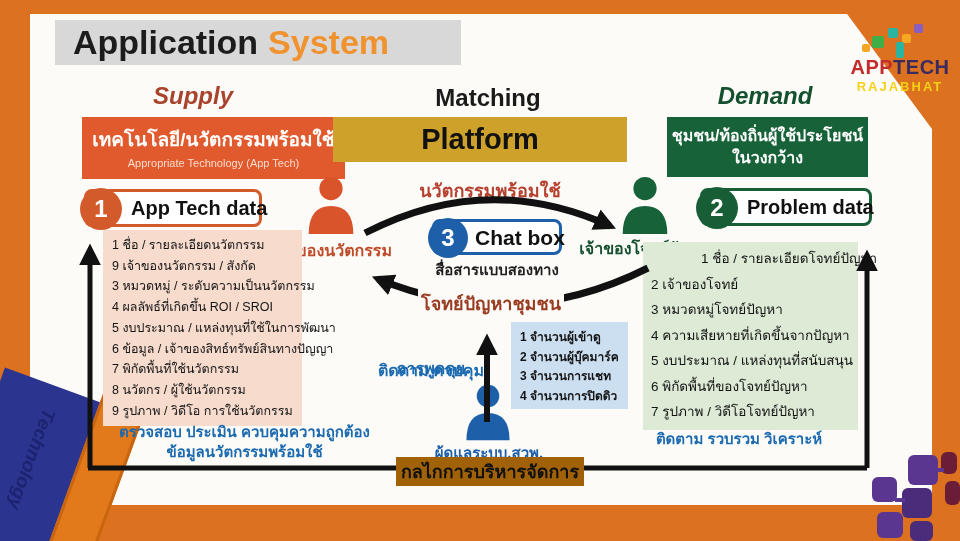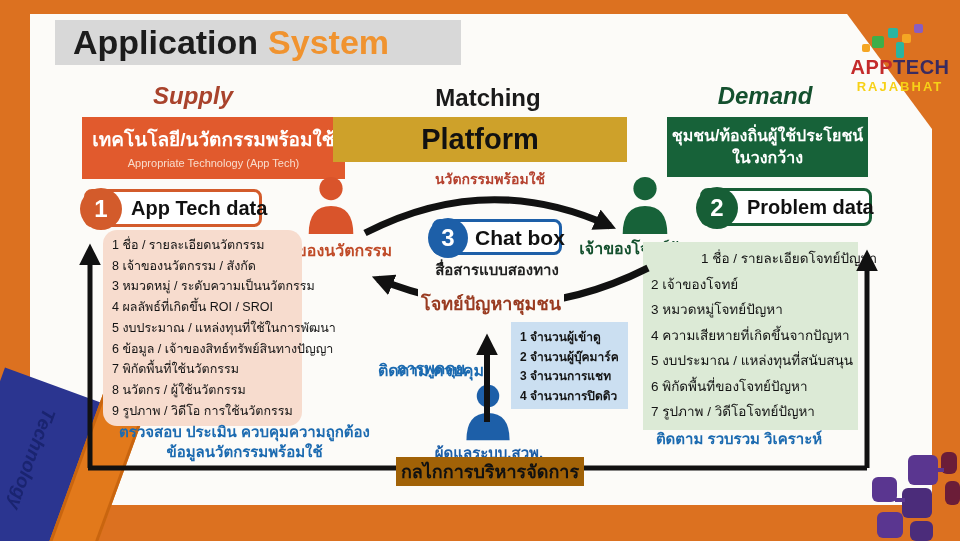--- a/index.html
+++ b/index.html
@@ -48,34 +48,34 @@
   .person { position:absolute; z-index:2; }
   .person svg { width:100%; height:100%; }
   .p-supply { left:300px; top:172px; width:62px; height:66px; color:#D9542B; }
   .p-demand { left:614px; top:172px; width:62px; height:66px; color:#176239; }
   .p-admin  { left:458px; top:381px; width:60px; height:62px; color:#1D5FA8; }
   .p-label { position:absolute; text-align:center; font-weight:bold; z-index:2; white-space:nowrap; }
   .pl-supply { left:258px; top:238px; width:148px; font-size:16px; color:#C04B28; }
   .pl-demand { left:576px; top:236px; width:140px; font-size:16px; color:#14502E; }
 
   
-  .flow-top { position:absolute; left:412px; top:168px; width:156px; text-align:center; color:#B5412E;
-              font-size:14px; font-weight:bold; z-index:2; }
+  .flow-top { position:absolute; left:412px; top:176px; width:156px; text-align:center; color:#B5412E;
+              font-size:18px; font-weight:bold; z-index:2; }
   .chat-sub { position:absolute; left:418px; top:258px; width:158px; text-align:center; color:#1E1E1E;
               font-size:15px; font-weight:bold; z-index:2; }
   .flow-bottom { position:absolute; left:418px; top:289px; width:146px; text-align:center; color:#993B21;
                  font-size:18px; font-weight:bold; z-index:3; background:#FCFBF8; }
   .monitor { position:absolute; text-align:center; color:#1B6AB0; font-weight:bold; font-size:16px; z-index:2; }
   .mon1 { left:366px; top:328px; width:130px;margin-top:30px; }
   .mon2 { left:372px; top:356px; width:118px; }
 
   
   .list { position:absolute; color:#141414; z-index:2; }
   .pink-box { left:103px; top:230px; width:199px; height:196px; background:#F7DCCE;
-              font-size:12.5px; line-height:20.7px; padding:5px 0 0 9px; white-space:nowrap;border-radius:14px; }
+              font-size:12.5px; line-height:20.7px; padding:5px 0 0 9px; white-space:nowrap; }
   .green-box { left:643px; top:242px; width:215px; height:188px; background:#DCEAD6;
                font-size:13.5px; line-height:25.5px; padding:4px 0 0 8px; white-space:nowrap; }
   .green-box .row:first-child { margin-left:50px; }
   .stats-box { left:511px; top:322px; width:117px; height:87px; background:#CBDFF1;
                font-size:12px; font-weight:bold; line-height:19.5px; padding:6px 0 0 9px; white-space:nowrap; }
 
   
   .note { position:absolute; text-align:center; color:#1B6AB0; font-weight:bold; z-index:3; }
   .note-left  { left:112px; top:422px; width:265px; font-size:15px; line-height:20px; }
   .note-right { left:648px; top:426px; width:182px; font-size:15px; line-height:25px; }
@@ -186,21 +186,21 @@
   <div class="p-label pl-demand">เจ้าของโจทย์ปัญหา</div>
 
   <div class="flow-top">นวัตกรรมพร้อมใช้</div>
   <div class="chat-sub">สื่อสารแบบสองทาง</div>
   <div class="flow-bottom">โจทย์ปัญหาชุมชน</div>
   <div class="monitor mon1">ติดตาม ควบคุม</div>
   <div class="monitor mon2">การพูดคุย</div>
 
   <div class="list pink-box">
     <div class="row">1 ชื่อ / รายละเอียดนวัตกรรม</div>
-    <div class="row">8 เจ้าของนวัตกรรม / สังกัด</div>
+    <div class="row">9 เจ้าของนวัตกรรม / สังกัด</div>
     <div class="row">3 หมวดหมู่ / ระดับความเป็นนวัตกรรม</div>
     <div class="row">4 ผลลัพธ์ที่เกิดขึ้น ROI / SROI</div>
     <div class="row">5 งบประมาณ / แหล่งทุนที่ใช้ในการพัฒนา</div>
     <div class="row">6 ข้อมูล / เจ้าของสิทธ์ทรัพย์สินทางปัญญา</div>
     <div class="row">7 พิกัดพื้นที่ใช้นวัตกรรม</div>
     <div class="row">8 นวัตกร / ผู้ใช้นวัตกรรม</div>
     <div class="row">9 รูปภาพ / วิดีโอ การใช้นวัตกรรม</div>
   </div>
   <div class="list green-box">
     <div class="row">1 ชื่อ / รายละเอียดโจทย์ปัญหา</div>

